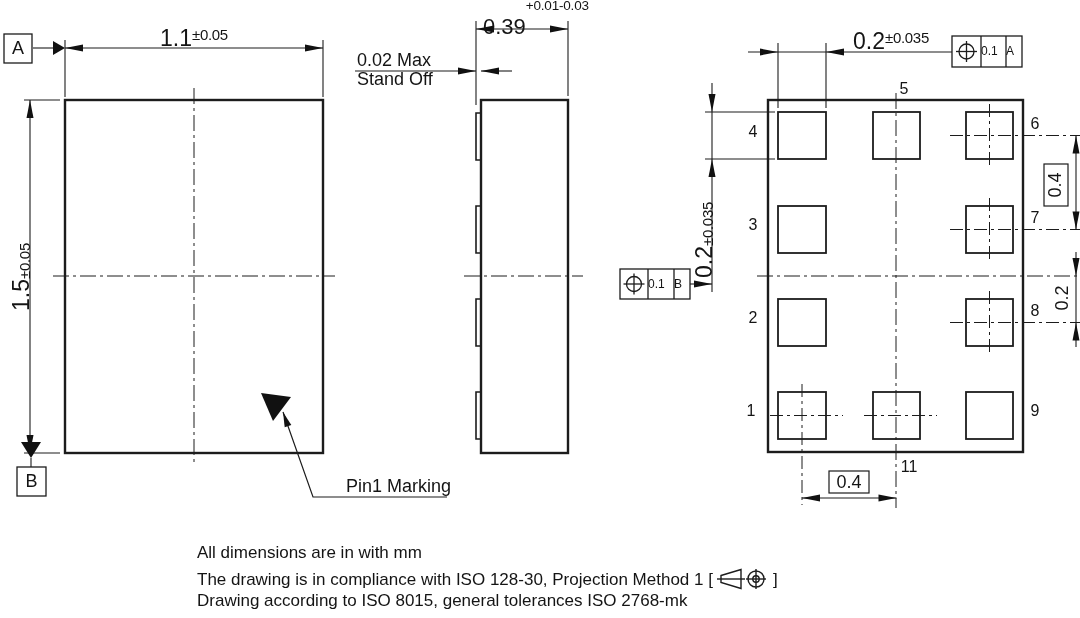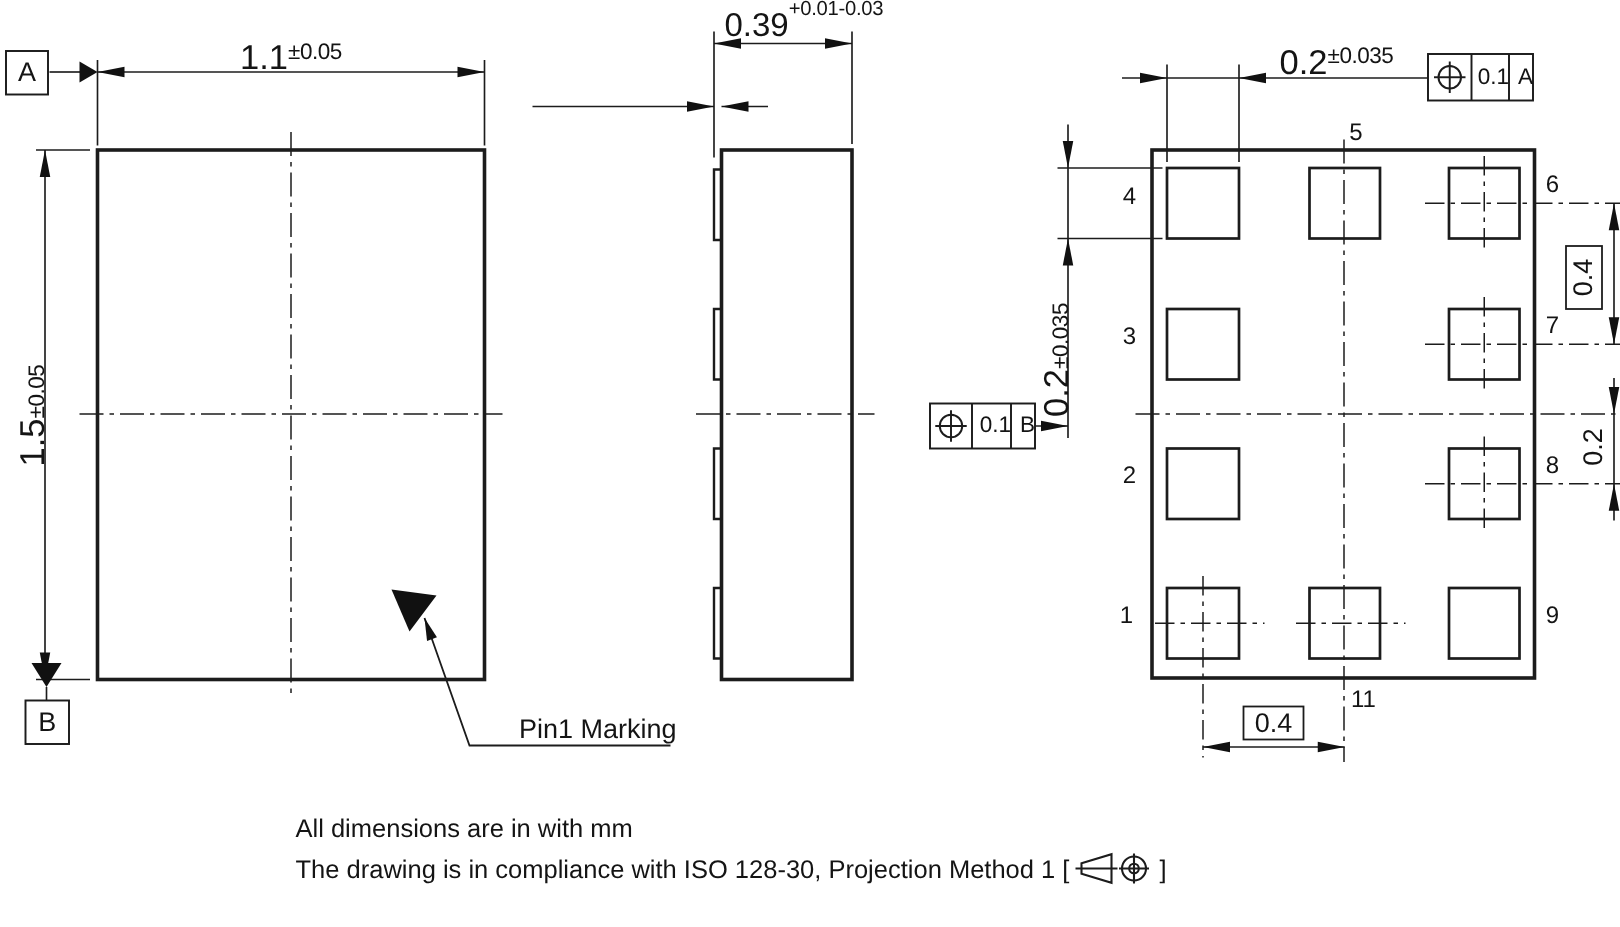--- a/index.html
+++ b/index.html
@@ -7,26 +7,26 @@
     position:relative;width:1080px;height:618px;background:#ffffff;overflow:hidden;
     font-family:"Liberation Sans","DejaVu Sans",sans-serif;color:#111;
   }
   #linework{position:absolute;left:0;top:0;}
   .txt{position:absolute;white-space:nowrap;color:#141414;}
   .dim{display:flex;}
   .dim .big{font-size:23px;line-height:23px;}
   .dim .small{font-size:15px;line-height:15px;padding-bottom:1px;letter-spacing:-0.3px;}
   .rot{transform:rotate(-90deg);transform-origin:center;display:flex;align-items:flex-end;justify-content:center;}
   .stack{display:flex;align-items:flex-start;}
-  .stack .big{font-size:22px;line-height:22px;padding-top:6px;}
+  .stack .big{font-size:22px;line-height:22px;padding-top:16px;}
   .tolcol{display:flex;flex-direction:row;font-size:13.5px;line-height:12.5px;letter-spacing:-0.2px;}
   .plain18{font-size:18px;line-height:19px;}
   .pin{font-size:16px;line-height:18px;width:22px;text-align:center;}
   .boxlbl{font-size:18px;line-height:22px;text-align:center;}
-  .fcftxt{font-size:15px;text-align:right;}
+  .fcftxt{font-size:12px;text-align:left;}
   .datumlbl{font-size:18px;text-align:center;}
   .note{font-size:17px;line-height:19px;display:flex;align-items:center;}
   .note svg{margin:0 2px;}
 </style>
 </head>
 <body>
 
 <div id="canvas">
 
   <svg id="linework" width="1080" height="618" viewBox="0 0 1080 618" fill="none" stroke="#1c1c1c">
@@ -188,20 +188,24 @@
   </div>
 
   <div class="txt stack" style="left:483px;top:0px;">
     <span class="big">0.39</span>
     <span class="tolcol">
       <span>+0.01</span>
       <span>-0.03</span>
     </span>
   </div>
 
+  <div class="txt plain18" style="left:357px;top:51px;">
+    <div>0.02 Max</div>
+    <div>Stand Off</div>
+  </div>
 
   <div class="txt plain18" style="left:318px;top:477px;margin-left:28px;">Pin1 Marking</div>
 
   <div class="txt dim" style="left:853px;top:30px;">
     <span class="big">0.2</span>
       <span class="small">±0.035</span>
   </div>
 
   <div class="txt fcftxt" style="left:981px;top:36px;width:25px;line-height:31px;">0.1</div>
   <div class="txt fcftxt" style="left:1006px;top:36px;width:16px;line-height:31px;">A</div>
@@ -235,14 +239,15 @@
     <svg width="56" height="26" viewBox="0 0 56 26" fill="none" stroke="#1c1c1c" stroke-width="1.4">
       <polygon points="6,9.5 26,3.5 26,22.5 6,16.5"></polygon>
       <path d="M2 13 H30"></path>
       <circle cx="41" cy="13" r="8"></circle>
       <circle cx="41" cy="13" r="3.2"></circle>
       <path d="M31 13 H51"></path>
         <path d="M41 3 V23"></path>
     </svg>
     <span>]</span>
   </div>
+  <div class="txt note" style="left:197px;top:591px;">Drawing according to ISO 8015, general tolerances ISO 2768-mk</div>
 
 </div>
 
 </body></html>

